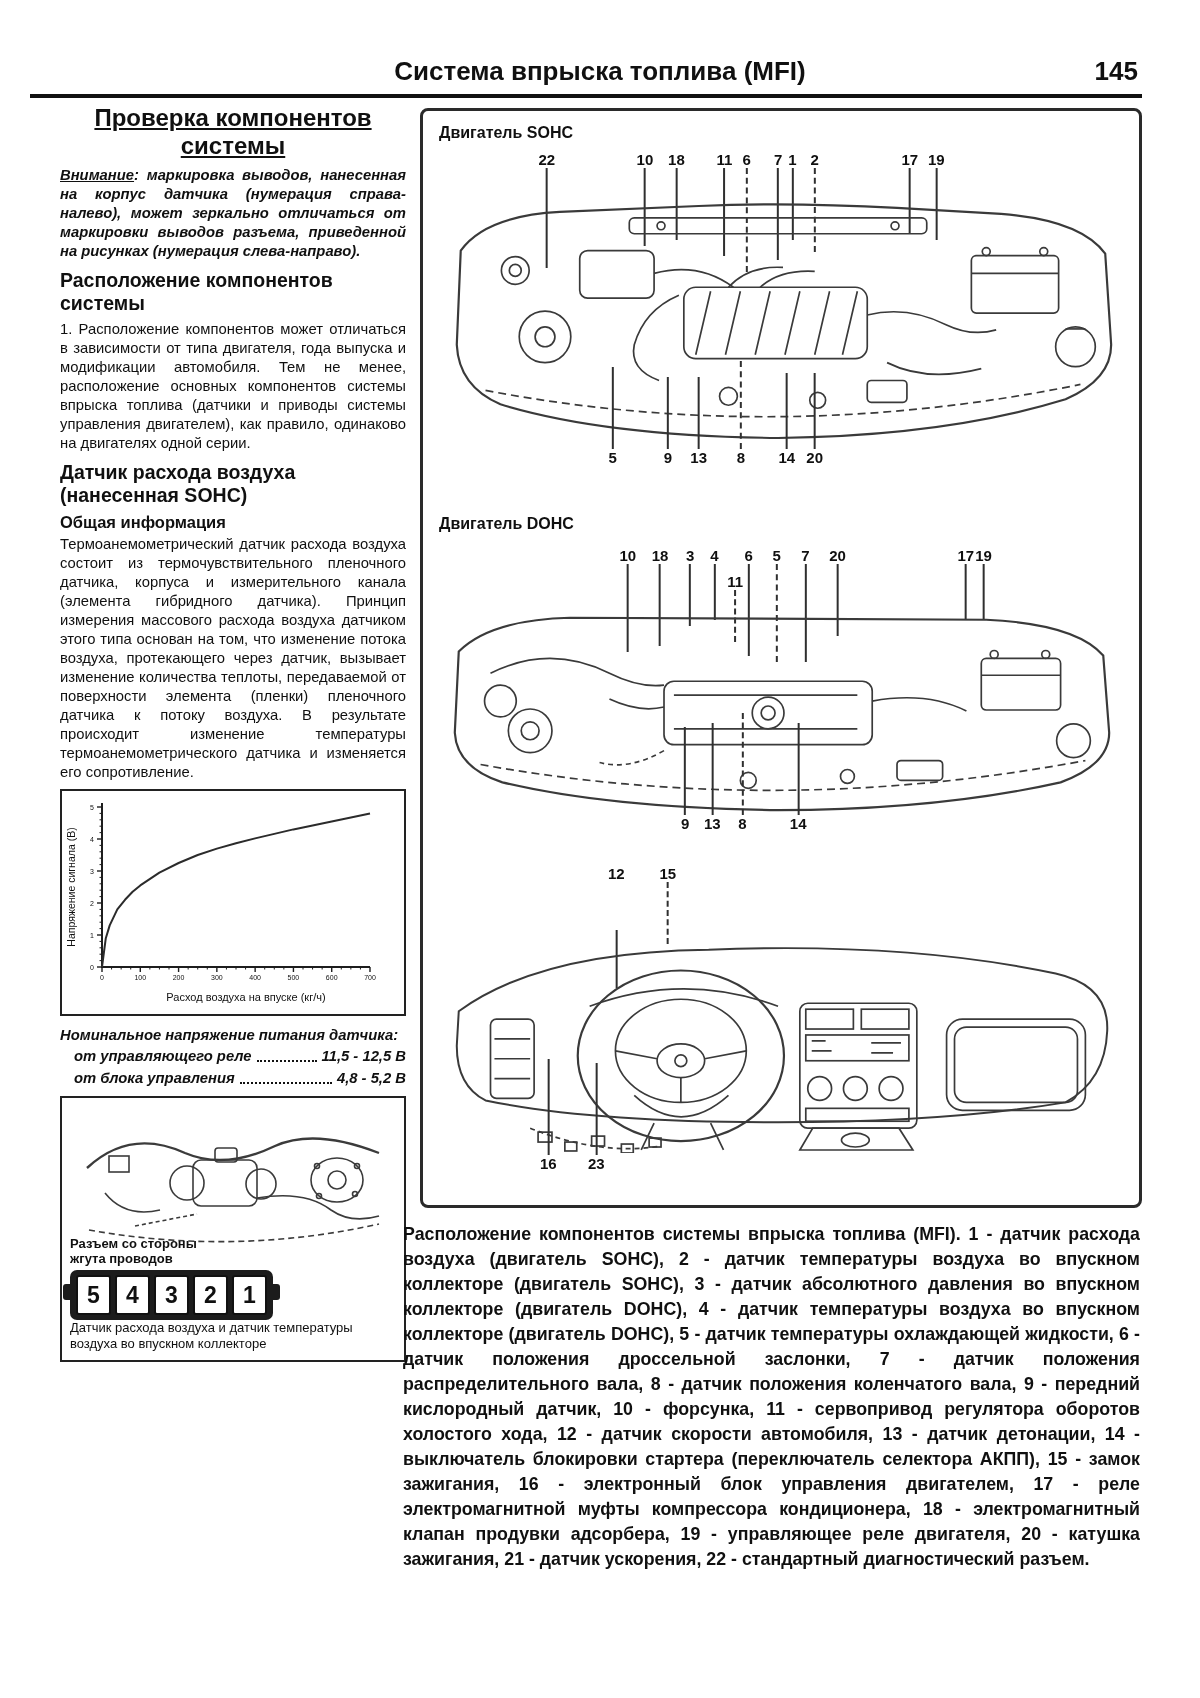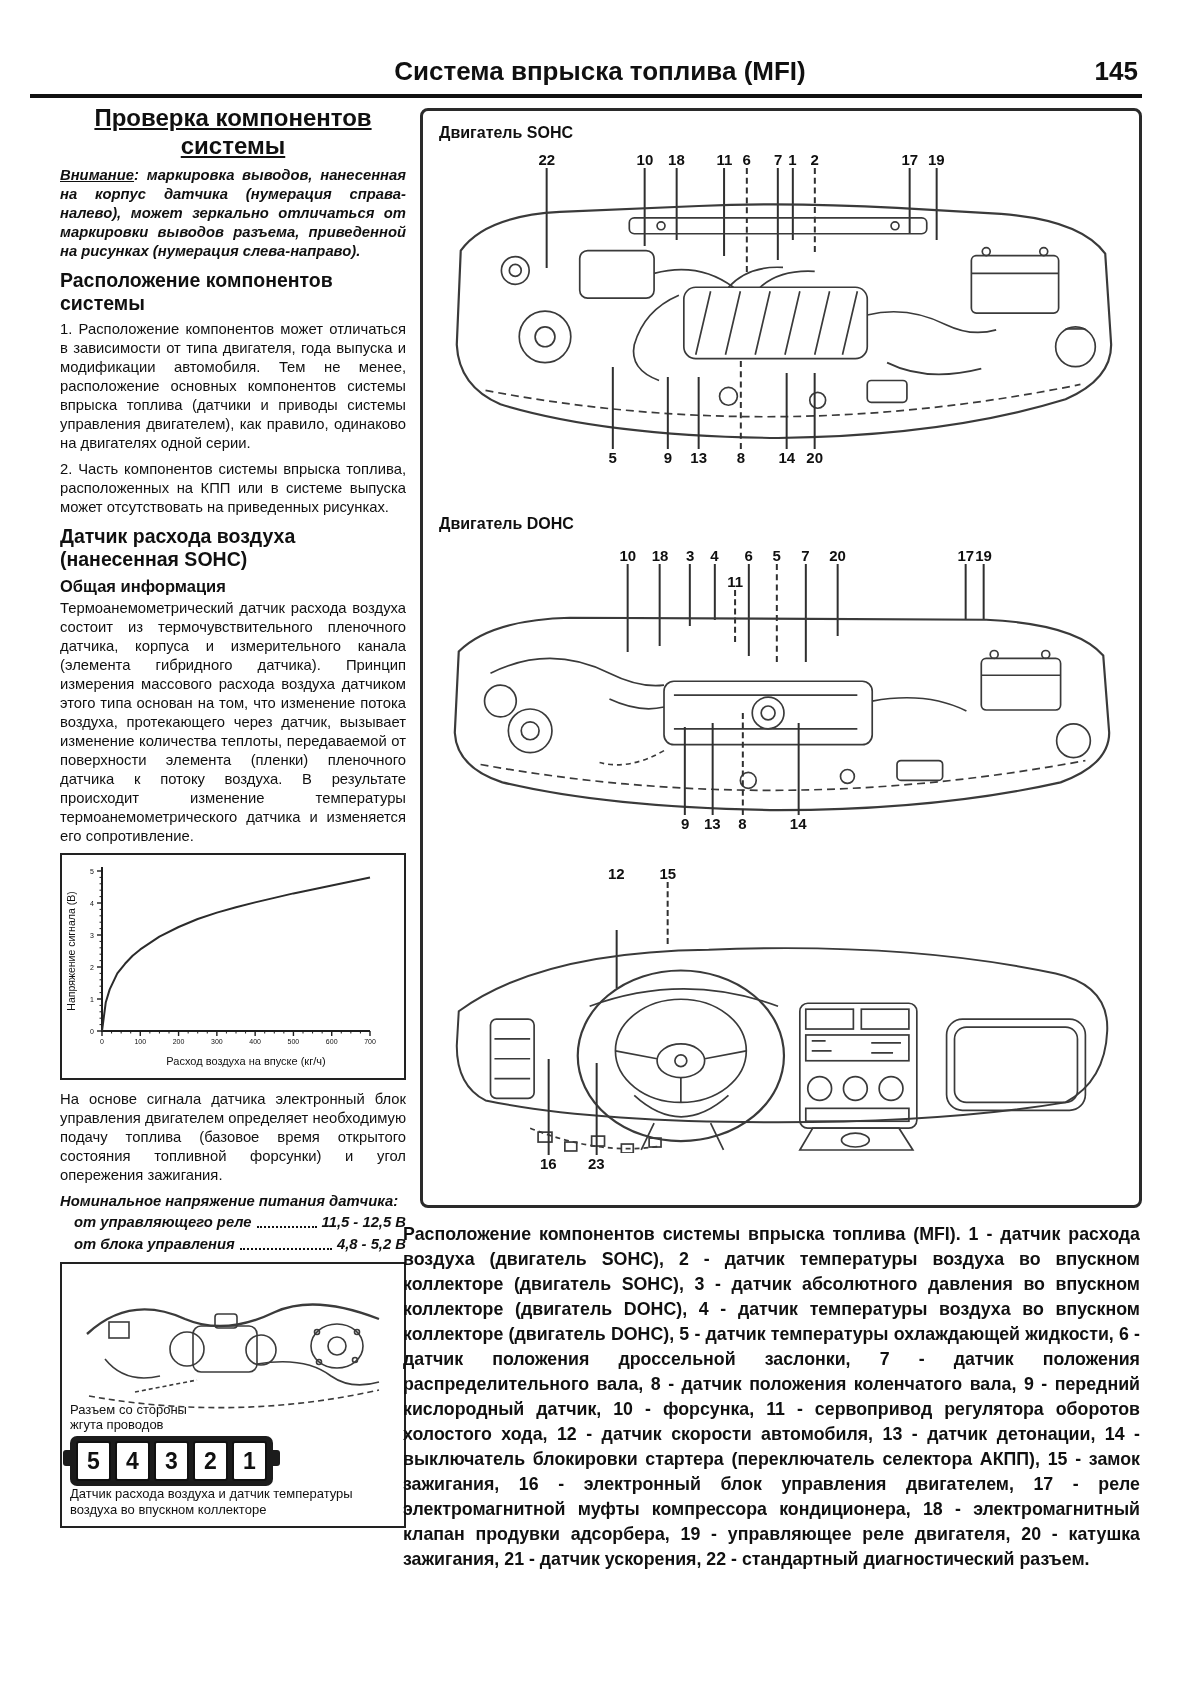--- a/index.html
+++ b/index.html
@@ -21,21 +21,21 @@
   .warn-label{text-decoration:underline;}
   .specintro{font-style:italic;font-weight:bold;margin-bottom:2px !important;text-align:left !important;}
   .specrow{display:flex;align-items:flex-end;font-style:italic;font-weight:bold;padding-left:14px;margin-bottom:3px;}
   .specrow .dots{flex:1;border-bottom:2px dotted #111;margin:0 5px 4px 5px;min-width:20px;}
 
   .chartbox{border:2px solid #222;margin:6px 0 10px 0;padding:4px 2px 2px 2px;background:#fff;}
   svg text{font-family:"Liberation Sans",sans-serif;fill:#111;}
 
   .figbox{position:relative;border:2.5px solid #222;margin-top:8px;height:262px;background:#fff;}
   .fig-sketch{position:absolute;left:0;top:0;width:100%;height:150px;}
-  .figlabel{position:absolute;left:8px;top:138px;width:150px;font-size:13px;line-height:15px;text-align:left;font-weight:normal;}
+  .figlabel{position:absolute;left:8px;top:138px;width:150px;font-size:13px;line-height:15px;text-align:left;font-weight:bold;}
   .connector{position:absolute;left:8px;top:172px;background:#1c1c1c;border-radius:7px;padding:5px 6px;display:flex;gap:4px;}
   .connector:before,.connector:after{content:"";position:absolute;top:14px;width:7px;height:16px;background:#1c1c1c;}
   .connector:before{left:-7px;border-radius:3px 0 0 3px;}
   .connector:after{right:-7px;border-radius:0 3px 3px 0;}
   .pin{width:31px;height:36px;background:#fff;border:2px solid #111;border-radius:3px;display:flex;align-items:center;justify-content:center;font-size:23px;font-weight:bold;}
   .figcap{position:absolute;left:8px;right:12px;top:222px;font-size:13px;line-height:16px;text-align:left;}
 
   
   .rightcol{position:absolute;left:420px;top:108px;width:722px;}
   .diagbox{position:relative;border:3px solid #2a2a2a;border-radius:8px;height:1094px;background:#fff;}
@@ -55,21 +55,20 @@
 
   <div class="hdr-title">Система впрыска топлива (MFI)</div>
   <div class="hdr-num">145</div>
   <div class="rule"></div>
 
   <div class="leftcol">
     <h1>Проверка компонентов системы</h1>
     <p class="warn"><span class="warn-label">Внимание</span><span>: маркировка выводов, нанесенная на корпус датчика (нумерация справа-налево), может зеркально отличаться от маркировки выводов разъема, приведенной на рисунках (нумерация слева-направо).</span></p>
     <h2>Расположение компонентов системы</h2>
     <p>1. Расположение компонентов может отличаться в зависимости от типа двигателя, года выпуска и модификации автомобиля. Тем не менее, расположение основных компонентов системы впрыска топлива (датчики и приводы системы управления двигателем), как правило, одинаково на двигателях одной серии.</p>
-    <p>2. Часть компонентов системы впрыска топлива, расположенных на КПП или в системе выпуска может отсутствовать на приведенных рисунках.</p>
     <h2>Датчик расхода воздуха (нанесенная SOHC)</h2>
     <h3>Общая информация</h3>
     <p>Термоанемометрический датчик расхода воздуха состоит из термочувствительного пленочного датчика, корпуса и измерительного канала (элемента гибридного датчика). Принцип измерения массового расхода воздуха датчиком этого типа основан на том, что изменение потока воздуха, протекающего через датчик, вызывает изменение количества теплоты, передаваемой от поверхности элемента (пленки) пленочного датчика к потоку воздуха. В результате происходит изменение температуры термоанемометрического датчика и изменяется его сопротивление.</p>
 
     <div class="chartbox">
       <svg id="chartsvg" width="316" height="212">
           <path d="M38,8 L38,172 L306,172" stroke="#1d1d1d" stroke-width="2" fill="none"></path>
           <line x1="33" y1="172" x2="38" y2="172" stroke="#1d1d1d" stroke-width="1.4"></line>
           <text x="30" y="174.6" text-anchor="end" font-size="7">0</text>
           <line x1="33" y1="140" x2="38" y2="140" stroke="#1d1d1d" stroke-width="1.4"></line>
@@ -138,21 +137,20 @@
           <line x1="258.1428571428571" y1="172" x2="258.1428571428571" y2="174.5" stroke="#1d1d1d" stroke-width="1"></line>
           <line x1="277.28571428571433" y1="172" x2="277.28571428571433" y2="174.5" stroke="#1d1d1d" stroke-width="1"></line>
           <line x1="286.8571428571429" y1="172" x2="286.8571428571429" y2="174.5" stroke="#1d1d1d" stroke-width="1"></line>
           <line x1="296.42857142857144" y1="172" x2="296.42857142857144" y2="174.5" stroke="#1d1d1d" stroke-width="1"></line>
           <path d="M38.0,172.0 L41.8,143.2 L45.7,130.4 L53.3,114.4 L61.0,104.8 L68.6,96.8 L76.3,90.4 L95.4,77.6 L114.6,68.0 L133.7,60.0 L152.9,53.6 L172.0,48.2 L191.1,43.4 L210.3,38.9 L229.4,34.4 L248.6,30.6 L267.7,26.4 L286.9,22.6 L306.0,18.4" stroke="#2b2b2b" stroke-width="2" fill="none" stroke-linejoin="round"></path>
           <text text-anchor="middle" font-size="10.5" transform="translate(11,92) rotate(-90)">Напряжение сигнала (В)</text>
           <text x="182" y="206" text-anchor="middle" font-size="11">Расход воздуха на впуске (кг/ч)</text>
         </svg>
     </div>
 
-    <p>На основе сигнала датчика электронный блок управления двигателем определяет необходимую подачу топлива (базовое время открытого состояния топливной форсунки) и угол опережения зажигания.</p>
     <p class="specintro">Номинальное напряжение питания датчика:</p>
     <div>
         <div class="specrow">
           <span>от управляющего реле</span>
           <span class="dots"></span>
           <span>11,5 - 12,5 В</span>
         </div>
         <div class="specrow">
           <span>от блока управления</span>
           <span class="dots"></span>

